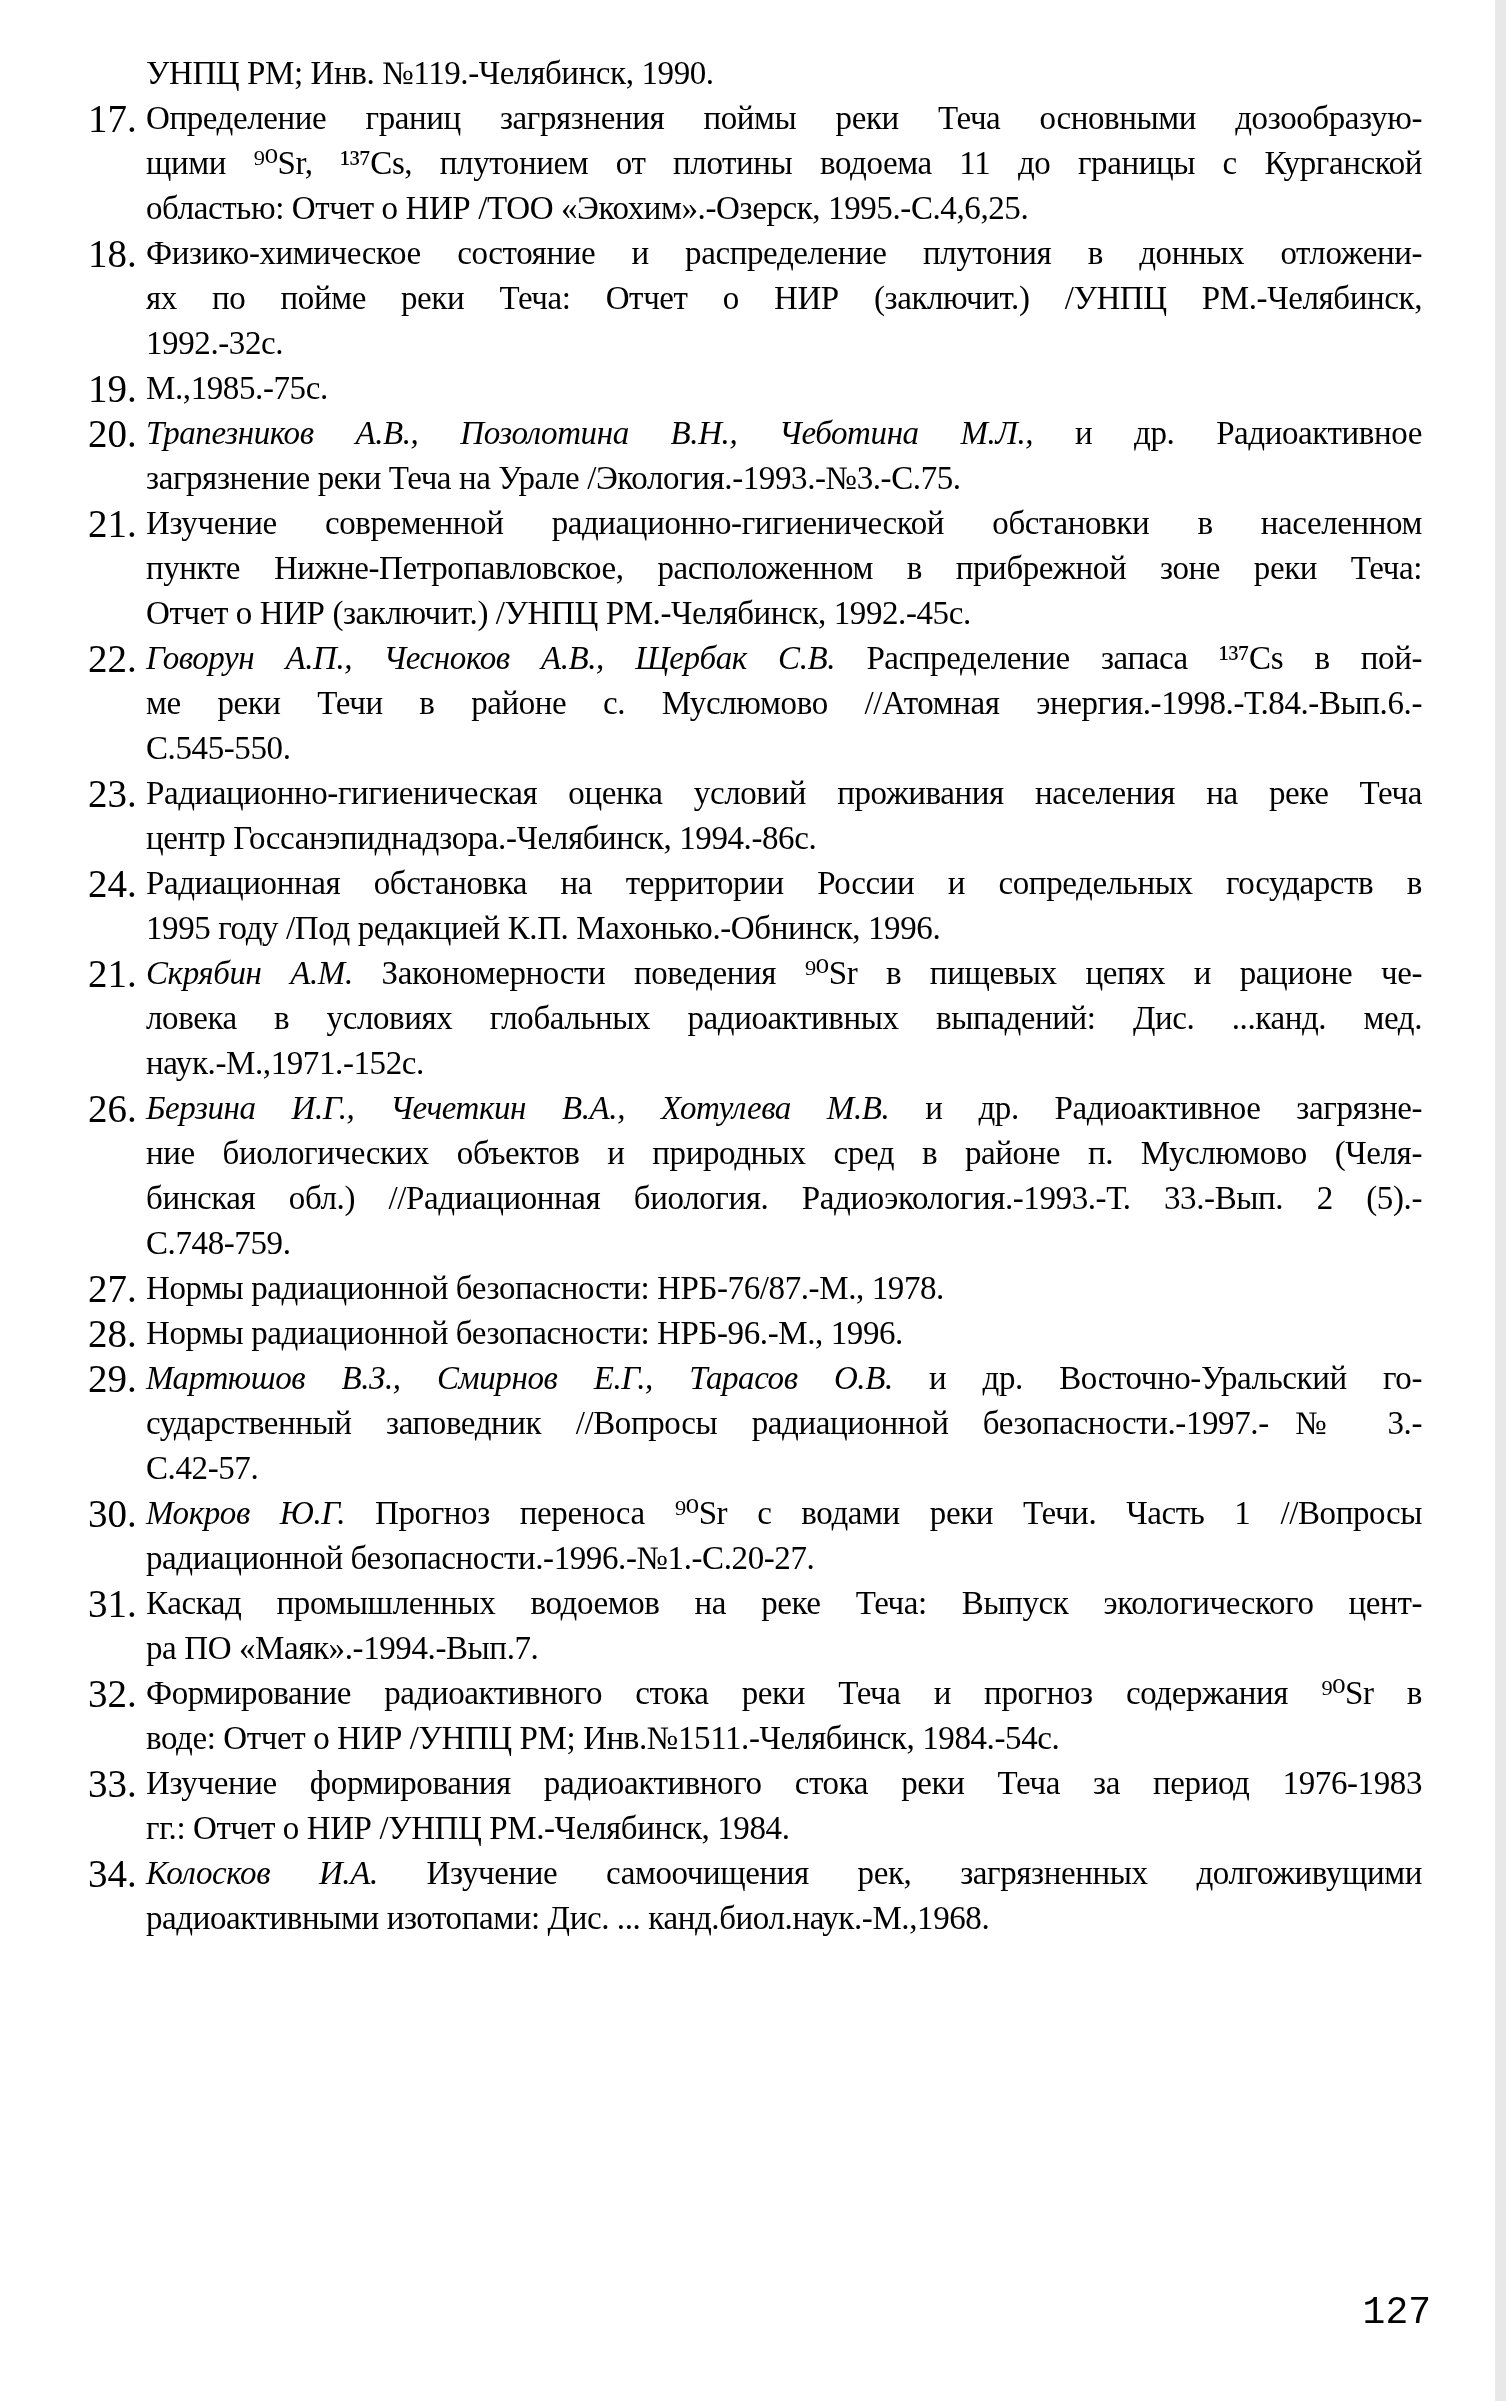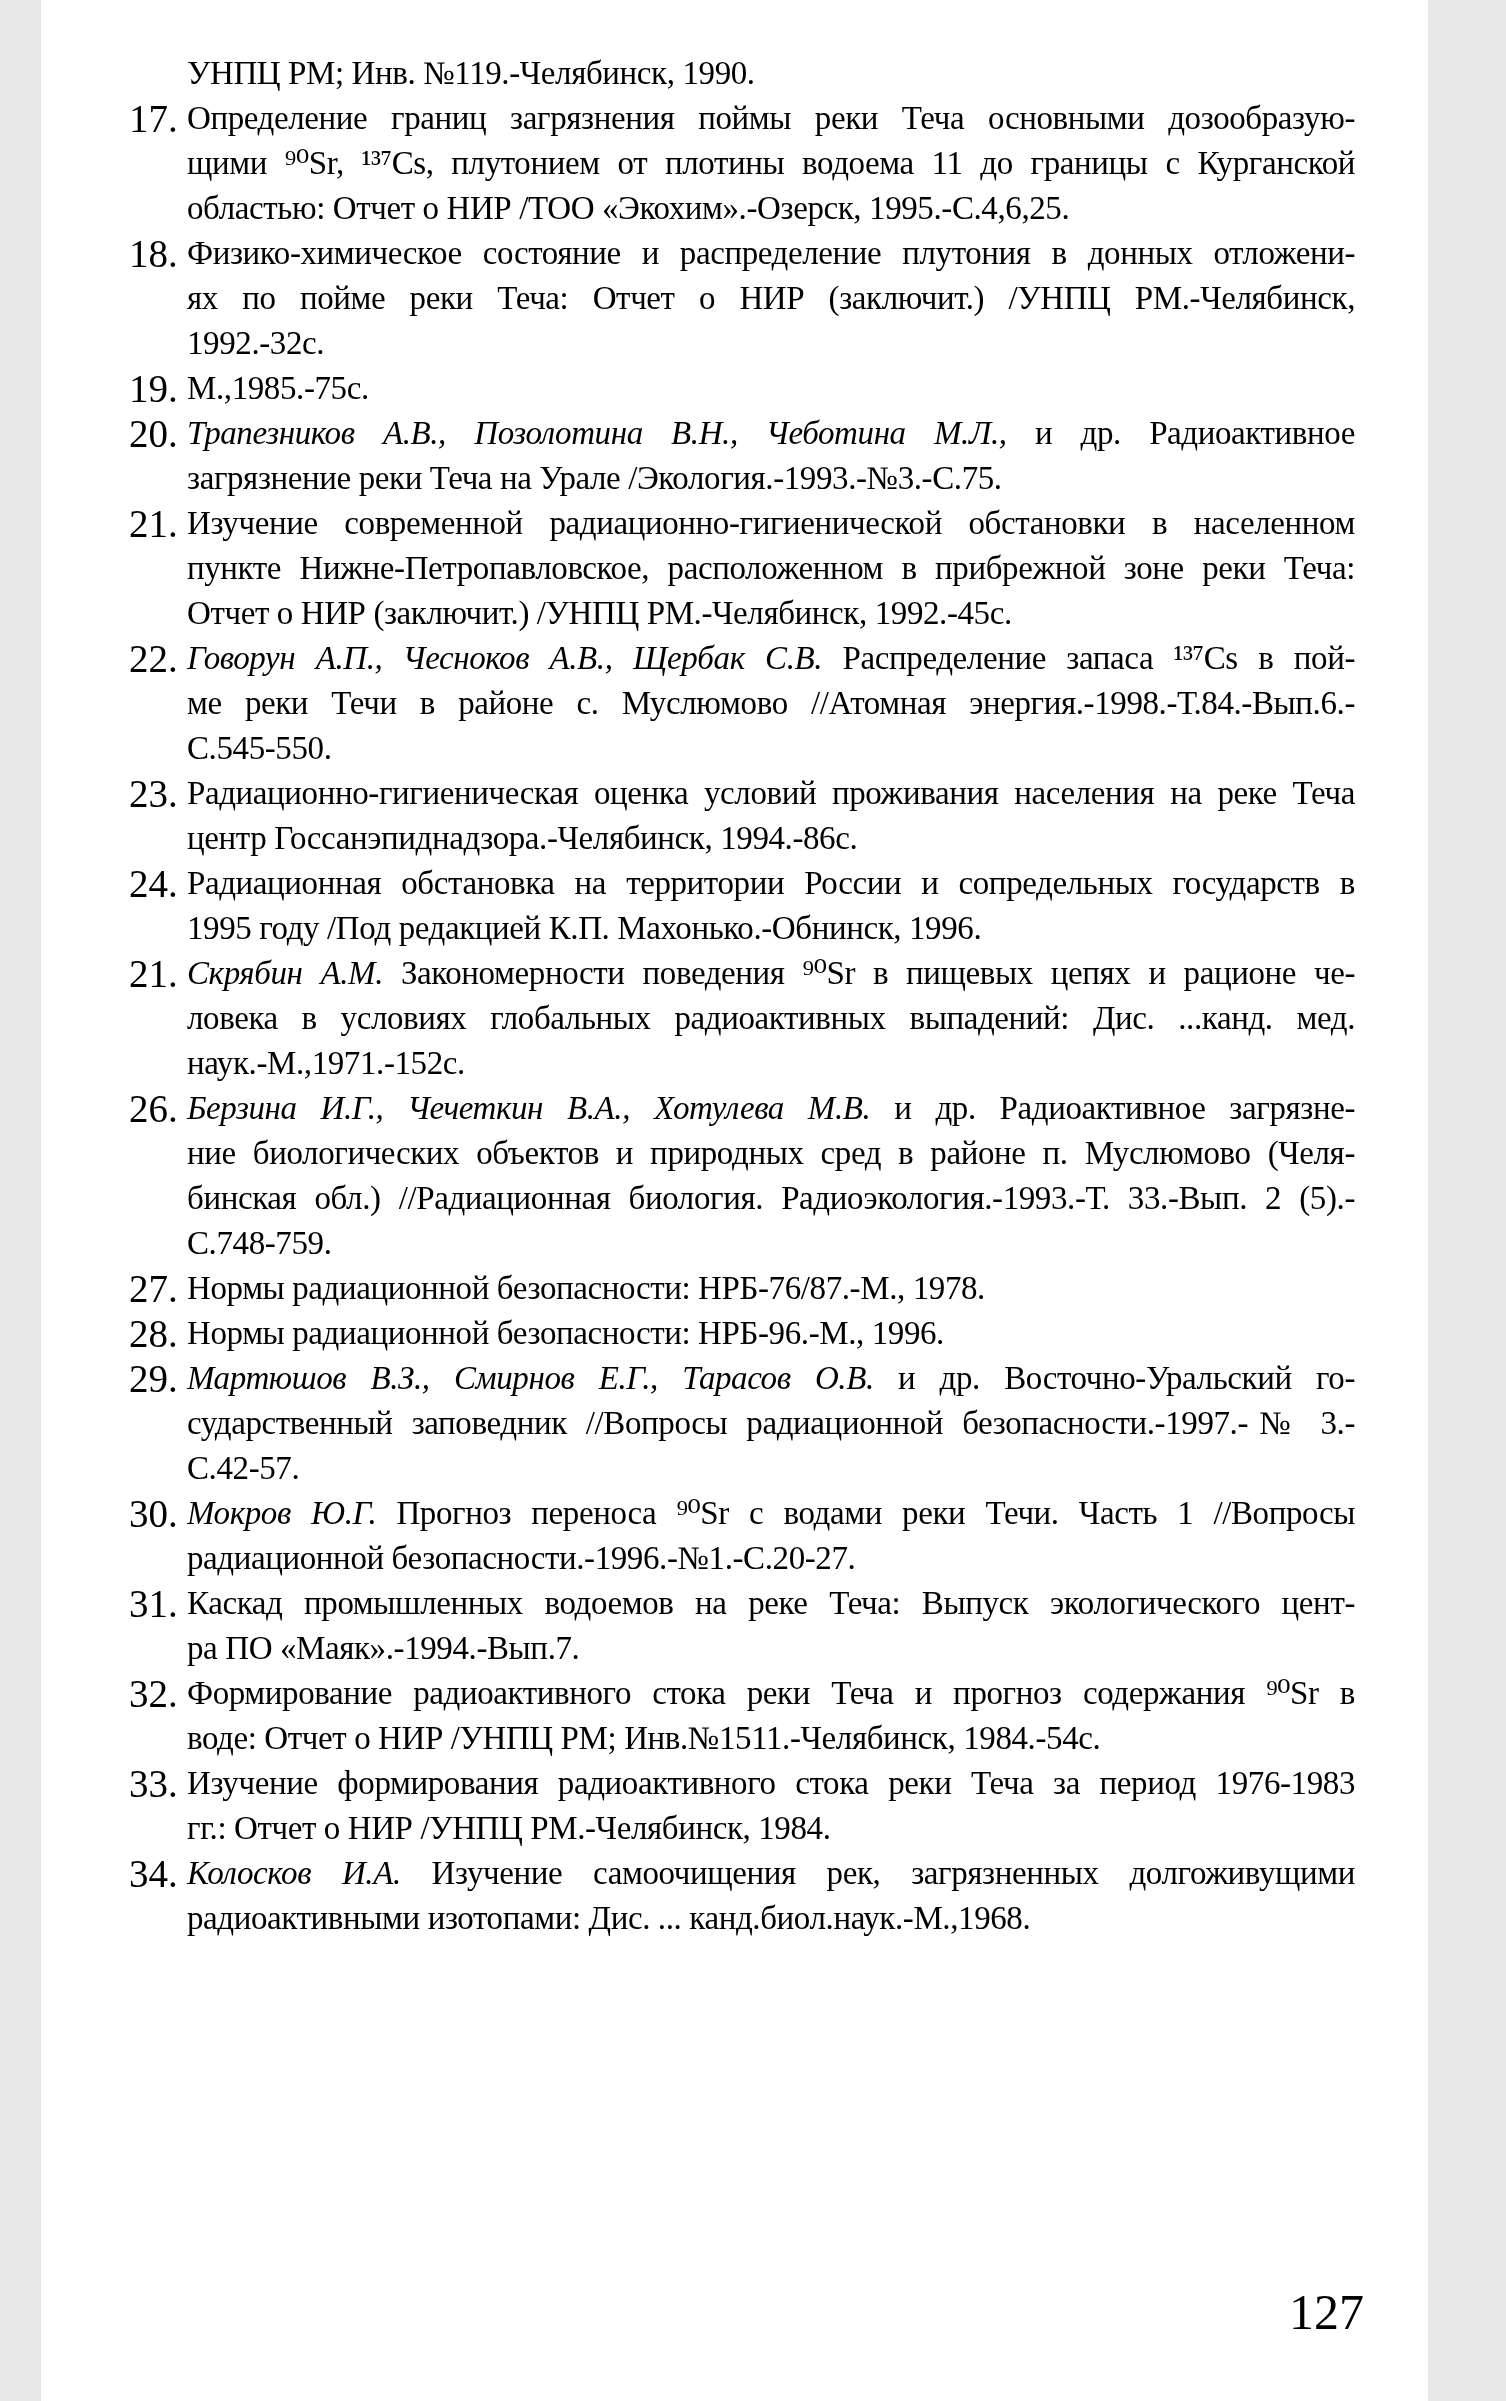--- a/index.html
+++ b/index.html
@@ -2,27 +2,26 @@
 <html style="font-size:15px"><head>
 <meta charset="utf-8">
 <style>
   html, body {
     margin: 0;
     padding: 0;
     background: #e8e8e8;
   }
   .page {
     position: relative;
-    width: 1387px;
+    width: 1495px;
     height: 2401px;
     background: #ffffff;
     color: #000000;
     font-family: "Liberation Serif", "DejaVu Serif", serif;
     overflow: hidden;
-    margin-left: 41px;
   }
   .content {
     position: absolute;
     left: 88px;
     top: 51px;
     right: 73px;
   }
   .ref {
     display: flex;
     align-items: flex-start;
@@ -49,22 +48,23 @@
   .ref-line.is-last {
     text-align-last: left;
   }
   .it {
     font-style: italic;
   }
   .page-num {
     position: absolute;
     right: 64px;
     top: 2290px;
-    font-size: 50px;
+    font-size: 38px;
     line-height: 45px;
+    font-family: Liberation Mono, monospace;
   }
 </style>
 </head>
 <body>
 
 <div class="page">
   <div class="content">
       <div class="ref">
         <div class="ref-num"></div>
         <div class="ref-body">

